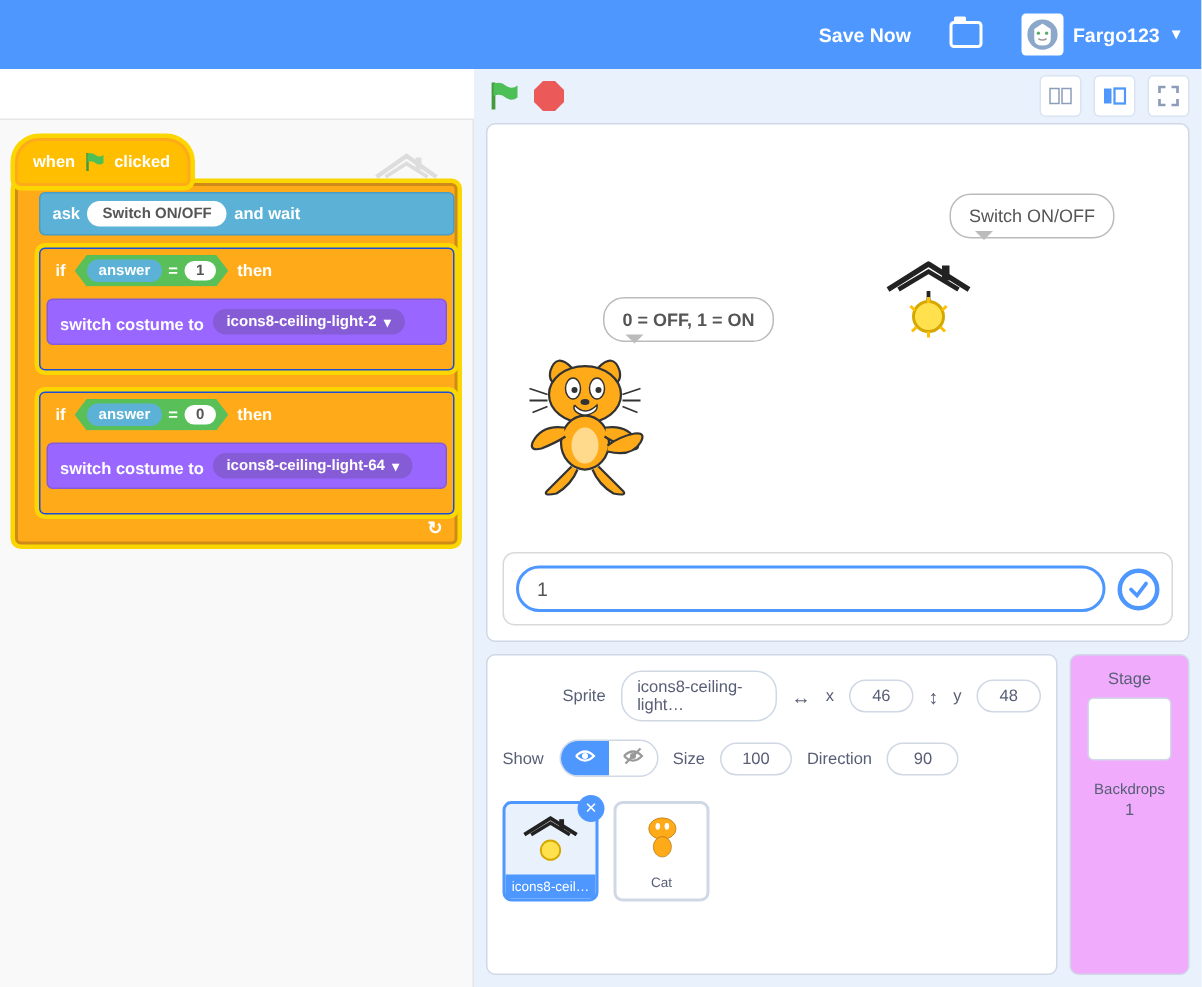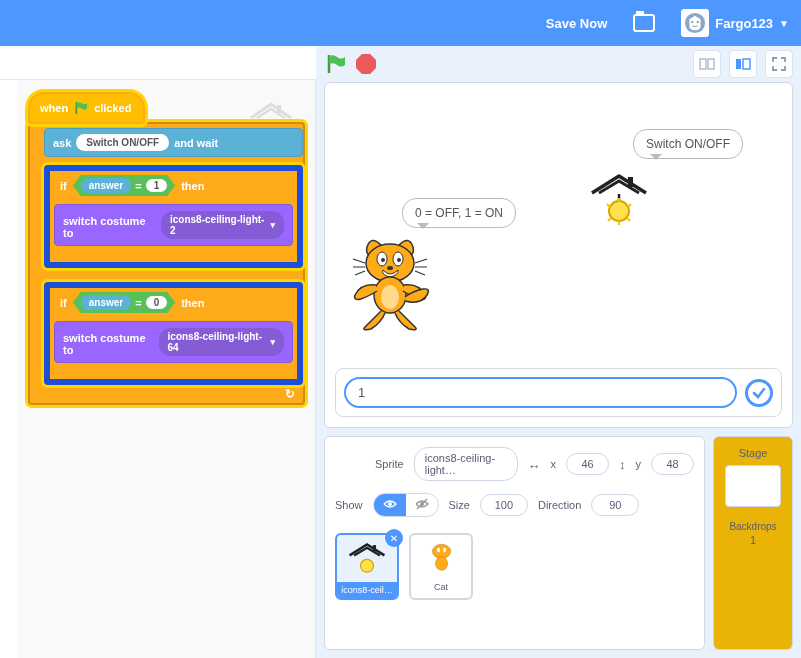--- a/index.html
+++ b/index.html
@@ -12,21 +12,21 @@
 .topbar .user { display: flex; align-items: center; gap: 6px; cursor: pointer; }
 .topbar .avatar { width: 28px; height: 28px; background: #fff; border-radius: 3px; display: flex; align-items: center; justify-content: center; }
 .topbar .avatar svg { width: 22px; height: 22px; }
 .topbar .uname { color: #fff; font-size: 13px; font-weight: 700; }
 .topbar .caret { color: #fff; font-size: 10px; }
 
 .main { display: flex; height: calc(100% - 46px); }
 
 .leftcol { width: 316px; display: flex; flex-direction: column; }
 .tab { height: 34px; border-bottom: 1px solid #e5e5e5; }
-.script-area { flex: 1; background: #f9f9f9; border-right: 1px solid #e5e5e5; position: relative; padding: 12px 10px; overflow: hidden; margin-left: 18px; }
+.script-area { flex: 1; background: #f9f9f9; border-right: 1px solid #e5e5e5; position: relative; padding: 12px 10px; overflow: hidden; }
 .sprite-icon-top { position: absolute; right: 20px; top: 20px; opacity: 0.35; }
 
 .blocks { position: relative; }
 .hat { display: inline-flex; align-items: center; background: #ffbf00; border: 2px solid #ffab19; border-radius: 16px 16px 4px 4px; padding: 6px 12px 6px 10px; color: #fff; font-size: 11px; font-weight: 600; gap: 5px; box-shadow: 0 0 0 3px #fbd600; }
 .hat .flag { width: 16px; height: 16px; }
 .cblock { background: #ffab19; border: 2px solid #cf8b17; color: #fff; font-size: 11px; font-weight: 600; margin-top: -2px; box-shadow: 0 0 0 3px #fbd600; border-radius: 4px; }
 .cblock .lab { padding: 6px 10px; }
 .cblock .inner { margin-left: 14px; padding: 4px 0; }
 .cblock .inner.big { display: flex; flex-direction: column; gap: 4px; }
 .cblock .foot { height: 14px; position: relative; }
@@ -38,52 +38,52 @@
 .ifrow { display: flex; align-items: center; gap: 6px; padding: 4px 10px; color: #fff; font-size: 11px; font-weight: 600; }
 .hex { display: inline-flex; align-items: center; background: #59c059; padding: 3px 8px; gap: 4px; clip-path: polygon(8px 0, calc(100% - 8px) 0, 100% 50%, calc(100% - 8px) 100%, 8px 100%, 0 50%); }
 .ans { background: #5cb1d6; color: #fff; border-radius: 10px; padding: 2px 8px; font-size: 10px; }
 .eq { color: #fff; font-size: 11px; }
 .numpill { background: #fff; color: #555; border-radius: 10px; padding: 1px 8px; font-size: 10px; min-width: 18px; text-align: center; }
 
 .switch { display: flex; align-items: flex-end; background: #9966ff; border: 1px solid #855cd6; border-radius: 4px; padding: 6px 8px; gap: 6px; color: #fff; font-size: 11px; font-weight: 600; margin: 0 4px; }
 .switch .dd { background: #855cd6; border-radius: 12px; padding: 3px 9px; display: flex; align-items: center; gap: 5px; font-size: 10px; }
 .switch .dd::after { content: "▾"; font-size: 9px; }
 
-.ifblock { background: #ffab19; border: 6px solid #1d4ed8; border-radius: 4px; margin-top: 4px; box-shadow: 0 0 0 3px #fbd600; }
+.ifblock { background: #ffab19; border: 1px solid #1d4ed8; border-radius: 4px; margin-top: 4px; box-shadow: 0 0 0 3px #fbd600; }
 .ifblock .innerif { padding: 4px 0 6px 0; }
 .ifblock2 { margin-top: 10px; }
 
 .rightcol { flex: 1; background: #e9f1fc; display: flex; flex-direction: column; }
 
 .ctrlbar { height: 36px; display: flex; align-items: center; padding: 0 8px; gap: 8px; }
 .flag-btn { width: 24px; height: 24px; cursor: pointer; }
 .stop-btn { width: 20px; height: 20px; background: #ec5959; clip-path: polygon(30% 0,70% 0,100% 30%,100% 70%,70% 100%,30% 100%,0 70%,0 30%); cursor: pointer; }
 .ctrlbar .spacer { flex: 1; }
 .view-btn { width: 28px; height: 28px; background: #fff; border: 1px solid #d9e3f2; border-radius: 4px; cursor: pointer; display: flex; align-items: center; justify-content: center; }
 .view-btn svg { width: 16px; height: 16px; }
 
 .stagebox { margin: 0 8px; background: #fff; border: 1px solid #d0d8e6; border-radius: 6px; height: 346px; position: relative; overflow: hidden; }
 
-.cat-speech { position: absolute; left: 77px; top: 115px; background: #fff; border: 1.5px solid #bbb; border-radius: 14px; padding: 7px 12px; font-size: 12px; color: #555; }
+.cat-speech { position: absolute; left: 77px; top: 115px; background: #fff; border: 1.5px solid #bbb; border-radius: 14px; padding: 7px 12px; font-size: 12px; color: #555; font-weight: bold; }
 .cat-speech::after { content: ""; position: absolute; left: 14px; bottom: -8px; width:0; height:0; border: 6px solid transparent; border-top-color: #bbb; }
 
 .light-speech { position: absolute; left: 308px; top: 46px; background: #fff; border: 1.5px solid #bbb; border-radius: 14px; padding: 7px 12px; font-size: 12px; color: #555; }
 .light-speech::after { content: ""; position: absolute; left: 16px; bottom: -8px; width:0; height:0; border: 6px solid transparent; border-top-color: #bbb; }
 
 .cat-sprite { position: absolute; left: 16px; top: 150px; }
 .light-sprite { position: absolute; left: 263px; top: 88px; }
 
 .answer-bar { position: absolute; left: 10px; right: 10px; bottom: 10px; background: #fff; border: 1px solid #d9d9d9; border-radius: 8px; padding: 8px; display: flex; align-items: center; gap: 8px; }
 .answer-input { flex: 1; border: 2px solid #4d97ff; border-radius: 18px; padding: 6px 12px; font-size: 13px; color: #555; outline: none; }
 .answer-submit { width: 28px; height: 28px; border-radius: 50%; border: 3px solid #4d97ff; display: flex; align-items: center; justify-content: center; cursor: pointer; }
 .answer-submit svg { width: 16px; height: 16px; }
 
 .bottom { display: flex; margin: 8px; gap: 8px; flex: 1; min-height: 0; }
 .sprite-panel { flex: 1; background: #fff; border: 1px solid #d0d8e6; border-radius: 6px; padding: 10px; display: flex; flex-direction: column; }
-.stage-panel { width: 80px; background: #eab308; border: 1px solid #d0d8e6; border-radius: 6px; padding: 10px 6px; display: flex; flex-direction: column; align-items: center; }
+.stage-panel { width: 80px; background: #f0abfc; border: 1px solid #d0d8e6; border-radius: 6px; padding: 10px 6px; display: flex; flex-direction: column; align-items: center; }
 
 .sprite-row1 { display: flex; align-items: center; gap: 10px; font-size: 12px; color: #575e75; margin-left: 40px; }
 .sprite-row1 .lbl { font-size: 11px; }
 .tfield { border: 1px solid #d0d8e6; border-radius: 14px; padding: 4px 10px; font-size: 11px; color: #575e75; min-width: 70px; }
 .nfield { border: 1px solid #d0d8e6; border-radius: 14px; padding: 4px 10px; font-size: 11px; color: #575e75; width: 48px; text-align: center; }
 .xy-ico { display: flex; align-items: center; gap: 2px; font-size: 13px; color: #575e75; }
 
 .sprite-row2 { display: flex; align-items: center; gap: 10px; font-size: 11px; color: #575e75; margin-top: 12px; }
 .eye-btns { display: flex; border: 1px solid #d0d8e6; border-radius: 14px; overflow: hidden; }
 .eye-btn { padding: 4px 9px; cursor: pointer; }

